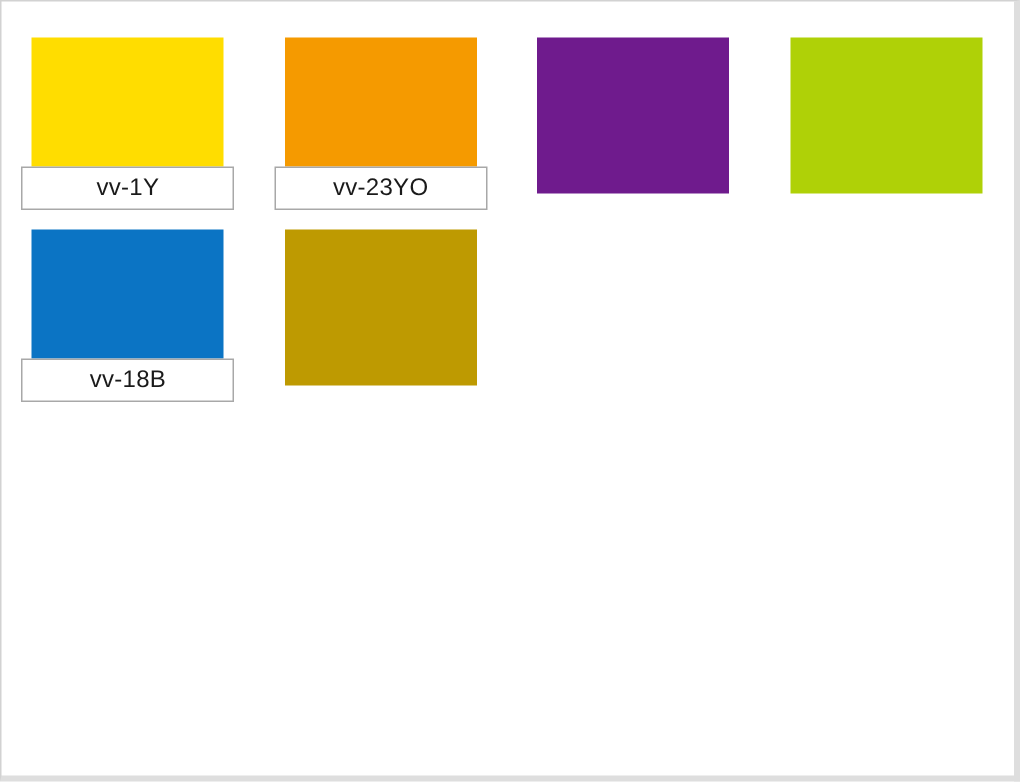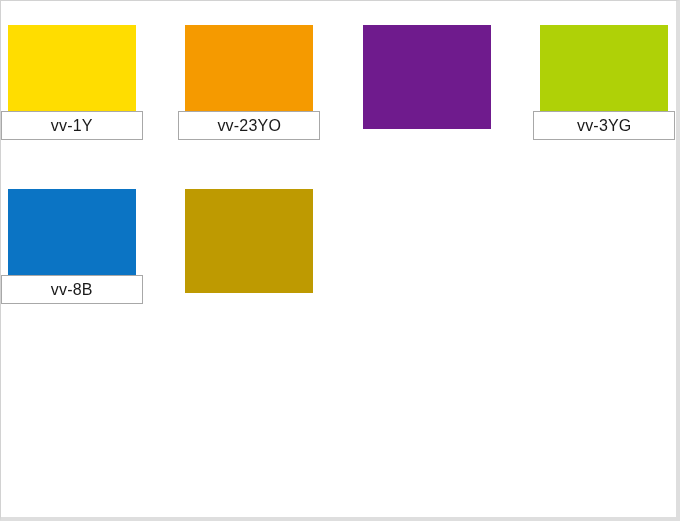--- a/index.html
+++ b/index.html
@@ -31,21 +31,20 @@
     position: absolute;
     left: 0;
     top: 0;
     width: 674px;
     height: 367px;
     display: grid;
     grid-template-columns: repeat(4, 1fr);
     grid-template-rows: repeat(3, 1fr);
     column-gap: 0px;
     row-gap: 0px;
-    gap: 36px;
   }
   .swatch-card {
     position: relative;
     display: flex;
     align-items: flex-start;
     justify-content: center;
   }
   .swatch-inner {
     position: relative;
     width: 128px;
@@ -108,31 +107,28 @@
       <div class="swatch-inner">
         <div class="color-block" style="background-color: rgb(111, 27, 141);"></div>
       </div>
     </div>
 
 
 
     <div class="swatch-card">
       <div class="swatch-inner">
         <div class="color-block" style="background-color: rgb(175, 209, 7);"></div>
-        <div class="label-box">
-          <span class="label-text">vv-3YG</span>
-        </div>
       </div>
     </div>
 
     <div class="swatch-card">
       <div class="swatch-inner">
         <div class="color-block" style="background-color: rgb(11, 116, 196);"></div>
         <div class="label-box">
-          <span class="label-text">vv-8B</span>
+          <span class="label-text">vv-18B</span>
         </div>
       </div>
     </div>
 
 
 
 
     <div class="swatch-card">
       <div class="swatch-inner">
         <div class="color-block" style="background-color: rgb(190, 154, 1);"></div>

